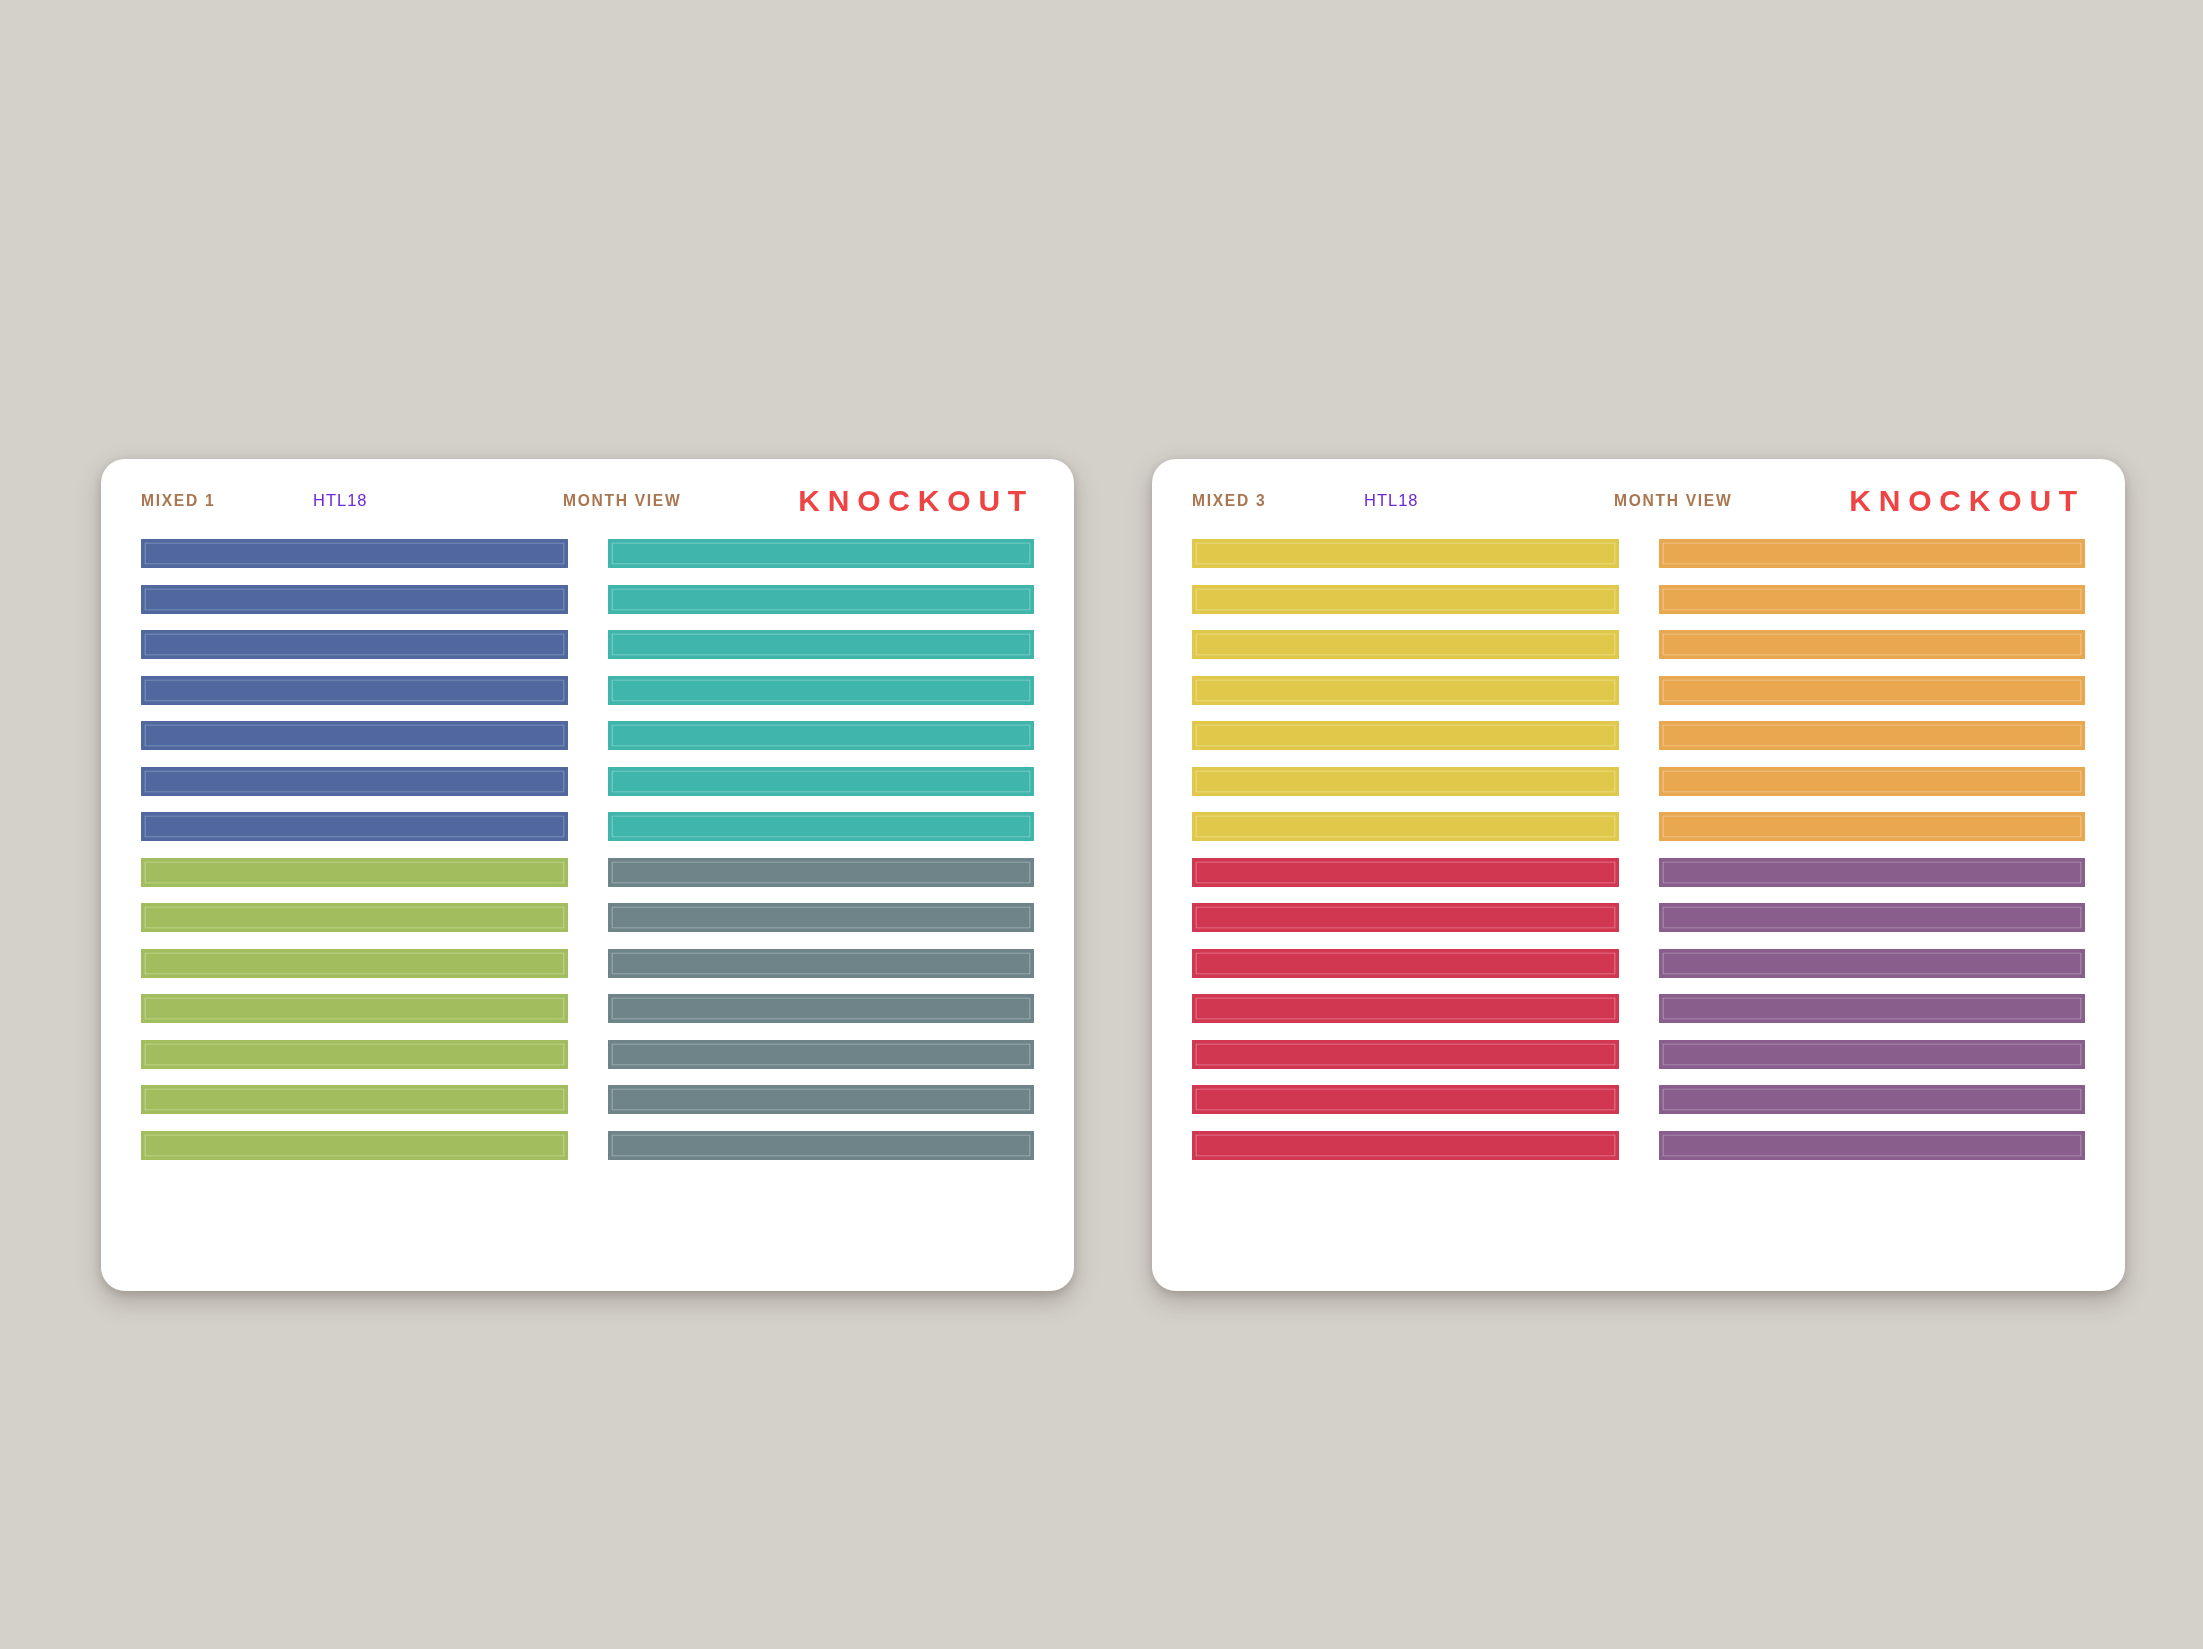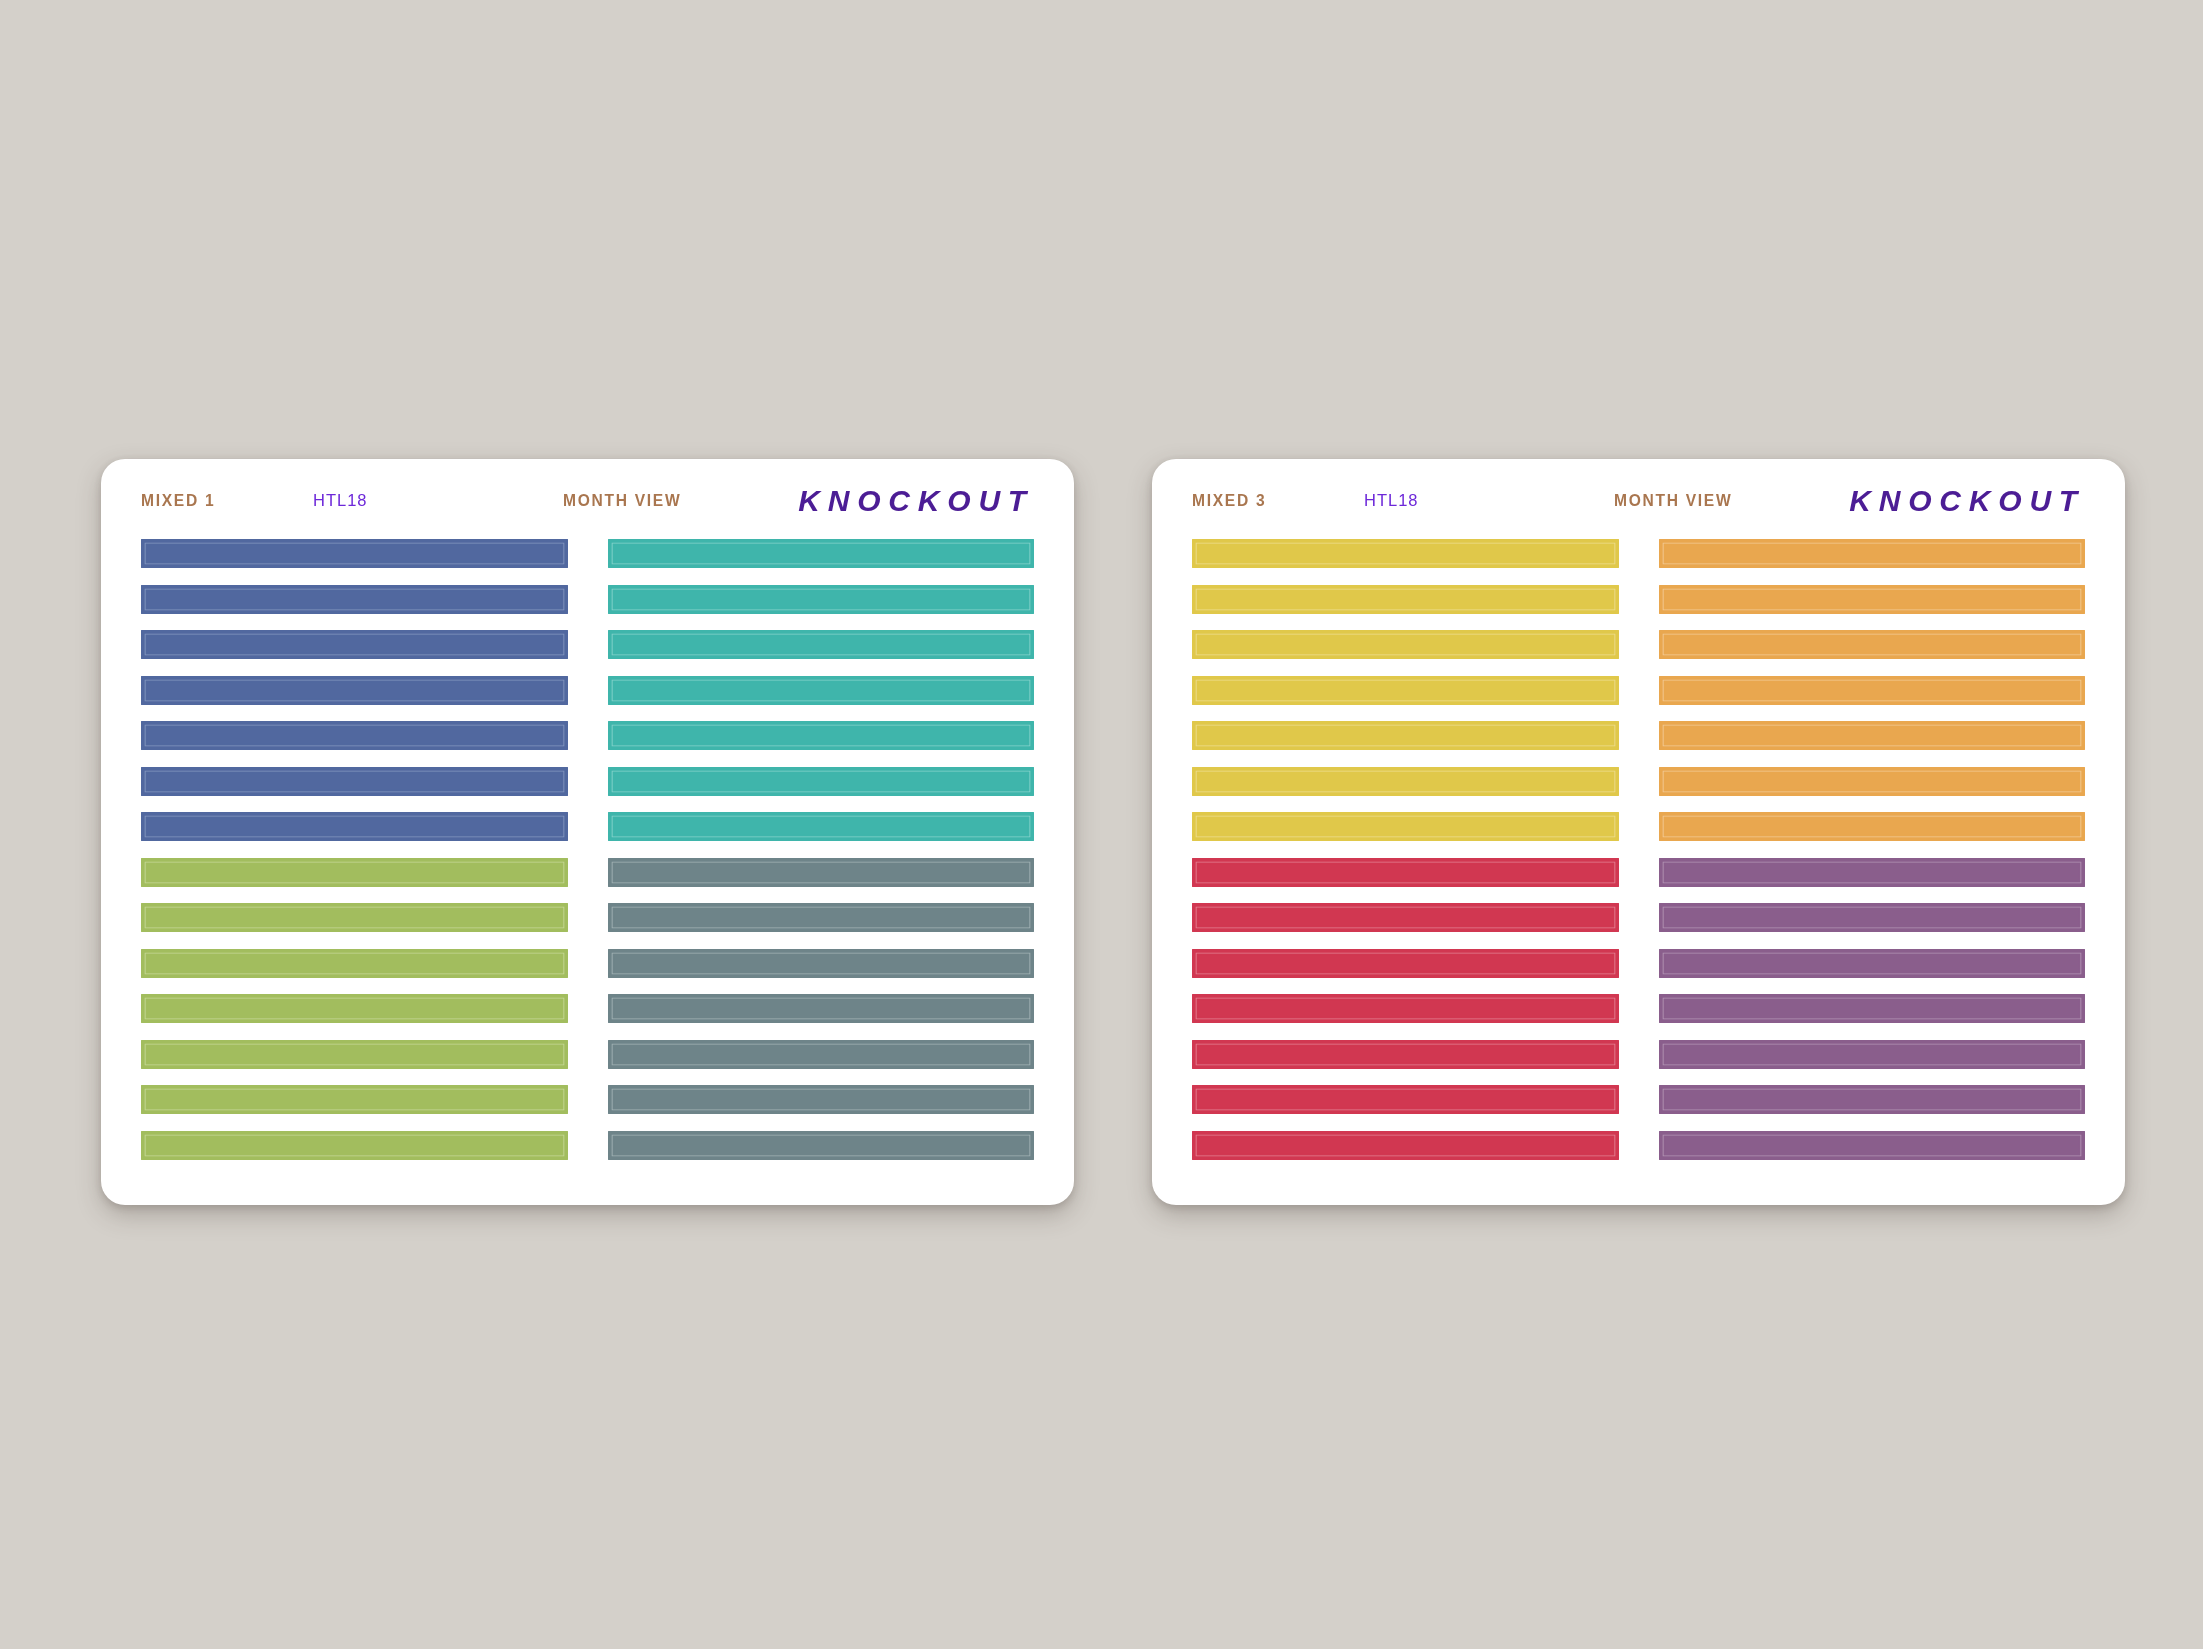--- a/index.html
+++ b/index.html
@@ -18,21 +18,21 @@
   #stage {
     position: absolute;
     inset: 0;
   }
 
   
   .sheet {
     position: absolute;
     top: 459px;
     width: 973px;
-    height: 746px;
+    height: 832px;
     background: #ffffff;
     border-radius: 24px;
     box-shadow:
       0 9.2px 24px rgba(60, 52, 44, 0.26),
       0 2.8px 7.3px rgba(60, 52, 44, 0.16);
     box-sizing: border-box;
     padding: 0;
   }
   .sheet.sheet-1 { left: 101px; }
   .sheet.sheet-2 { left: 1152px; }
@@ -71,23 +71,22 @@
     font-weight: bold;
     letter-spacing: 1.7px;
     color: #a9764f;
   }
   .hdr-brand {
     right: 0;
     top: -5.5px;
     font-size: 30px;
     font-weight: bold;
     letter-spacing: 7.8px;
-    color: #4c1d95;
+    color: #ef4444;
     line-height: 39px;
-    font-style: italic;
   }
 
   
   .sticker-grid {
     position: absolute;
     top: 80px;
     left: 40px;
     right: 40px;
     display: flex;
     gap: 40px;

